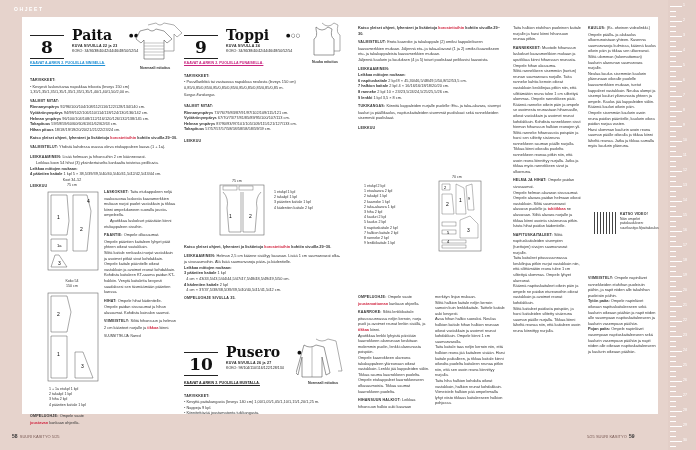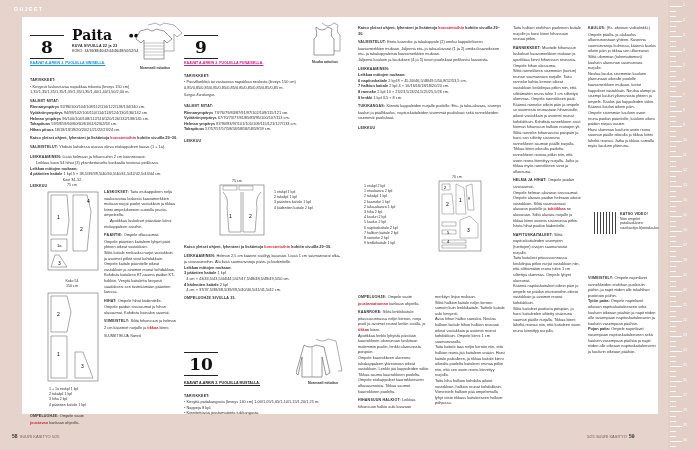--- a/index.html
+++ b/index.html
@@ -130,20 +130,28 @@
       <span>Ompele pääntien kaitaleen lyhyet päät yhteen oikeat vastakkain.</span><br>
       <span>Silitä kaitale renkaaksi nurjat vastakkain ja avoimet pitkät sivut kohdakkain.</span><br>
       <span>Ompele kaitale pääntielle oikeat vastakkain ja avoimet reunat kohdakkain. Kohdista kaitaleen KT-sauma paidan KT-hakkiin. Venytä kaitaletta kevyesti saadaksesi sen täsmäämään pääntien kanssa.</span></p>
     <p><span class="head">HIHAT:</span> <span>Ompele hihat kädentielle.</span><br><span>Ompele paidan sivusaumat ja hihan alasaumat. Kohdista kainalon saumat.</span></p>
     <p><span class="head">VIIMEISTELY:</span> <span>Silitä hihansuun ja helman 2 cm käänteet nurjalle ja</span> <span class="red">tikkaa</span> <span>kiinni.</span></p>
     <p style="font-size:3.2px">SUUNNITTELIJA: Named</p>
   </div>
 
   <div class="title-block" style="left:162px;top:10px">
     <div class="num-box">9</div>
+    <div class="tb-text">
+      <div class="tb-title">
+          <span>Toppi</span>
+          <span class="dots">●○○</span>
+        </div>
+      <div class="tb-sub">KUVA SIVULLA 24</div>
+      <div class="tb-size">KOKO: 34/36/38/40/42/44/46/48/50/52/54</div>
+    </div>
   </div>
   <svg class="sketch" style="left:288px;top:4px" width="34" height="36">
     <path d="M12 2 Q18 8 24 2 L28 4 Q26 12 30 14 L30 30 L14 30" fill="none" stroke="#777" stroke-width=".6"></path>
     <path d="M6 6 Q12 12 18 6 L22 8 Q20 16 24 18 L24 34 L4 34 L4 18 Q8 16 6 8 Z" fill="#fff" stroke="#555" stroke-width=".6"></path>
   </svg>
   <div class="caption" style="left:290px;top:43px">Nuuka mitoitus</div>
   <div class="col" style="left:162px;top:43px;width:160px">
     <p><span class="pink-link">KAAVAT A-ARKIN 2. PUOLELLA PUNAISELLA.</span></p>
     <p style="margin-top:6px"><span class="head">TARVIKKEET:</span><br>• <span>Puuvillaribbiä tai vastaavaa napakkaa neulosta (leveys 150 cm) 0,85/0,85/0,85/0,85/0,85/0,85/0,85/0,85/0,85/0,85/0,85 m.</span></p>
     <p style="font-style:italic;font-size:3.4px">Kangas Eurokangas.</p>
@@ -178,20 +186,28 @@
       <span class="b">3 pääntien kaitale</span> <span>1 kpl</span><br>
       &nbsp;&nbsp;<span>4 cm × 43/43,5/43,5/44/44,5/47/47,5/48/48,5/49/49,5/50 cm.</span><br>
       <span class="b">4 kädentien kaitale</span> <span>2 kpl</span><br>
       &nbsp;&nbsp;<span>4 cm × 37/37,5/38/38,5/39/39,5/40/40,5/41/41,5/42 cm.</span>
     </p>
     <p class="head">OMPELUOHJE SIVULLA 35.</p>
   </div>
 
   <div class="title-block" style="left:162px;top:327px">
     <div class="num-box">10</div>
+    <div class="tb-text">
+      <div class="tb-title">
+          <span>Pusero</span>
+          <span class="dots">●●○</span>
+        </div>
+      <div class="tb-sub">KUVA SIVUILLA 26 ja 27</div>
+      <div class="tb-size">KOKO: 98/104/110/116/122/128/134</div>
+    </div>
   </div>
   <svg class="sketch" style="left:274px;top:320px" width="48" height="42">
     <path d="M20 2 Q26 6 32 2 L40 4 L46 34 L42 34" fill="none" stroke="#777" stroke-width=".6"></path>
     <path d="M8 8 Q14 12 20 8 L28 10 L34 36 L30 38 L26 20 L26 40 L6 40 L6 20 L2 38 L0 36 Z" fill="#fff" stroke="#555" stroke-width=".6"></path>
     <line x1="16" y1="10" x2="16" y2="40" stroke="#777" stroke-width=".5"></line>
   </svg>
   <div class="caption" style="left:286px;top:364px">Normaali mitoitus</div>
   <div class="col" style="left:162px;top:363px;width:160px">
     <p><span class="black-link">KAAVAT A-ARKIN 2. PUOLELLA MUSTALLA.</span></p>
     <p style="margin-top:6px"><span class="head">TARVIKKEET:</span><br>

